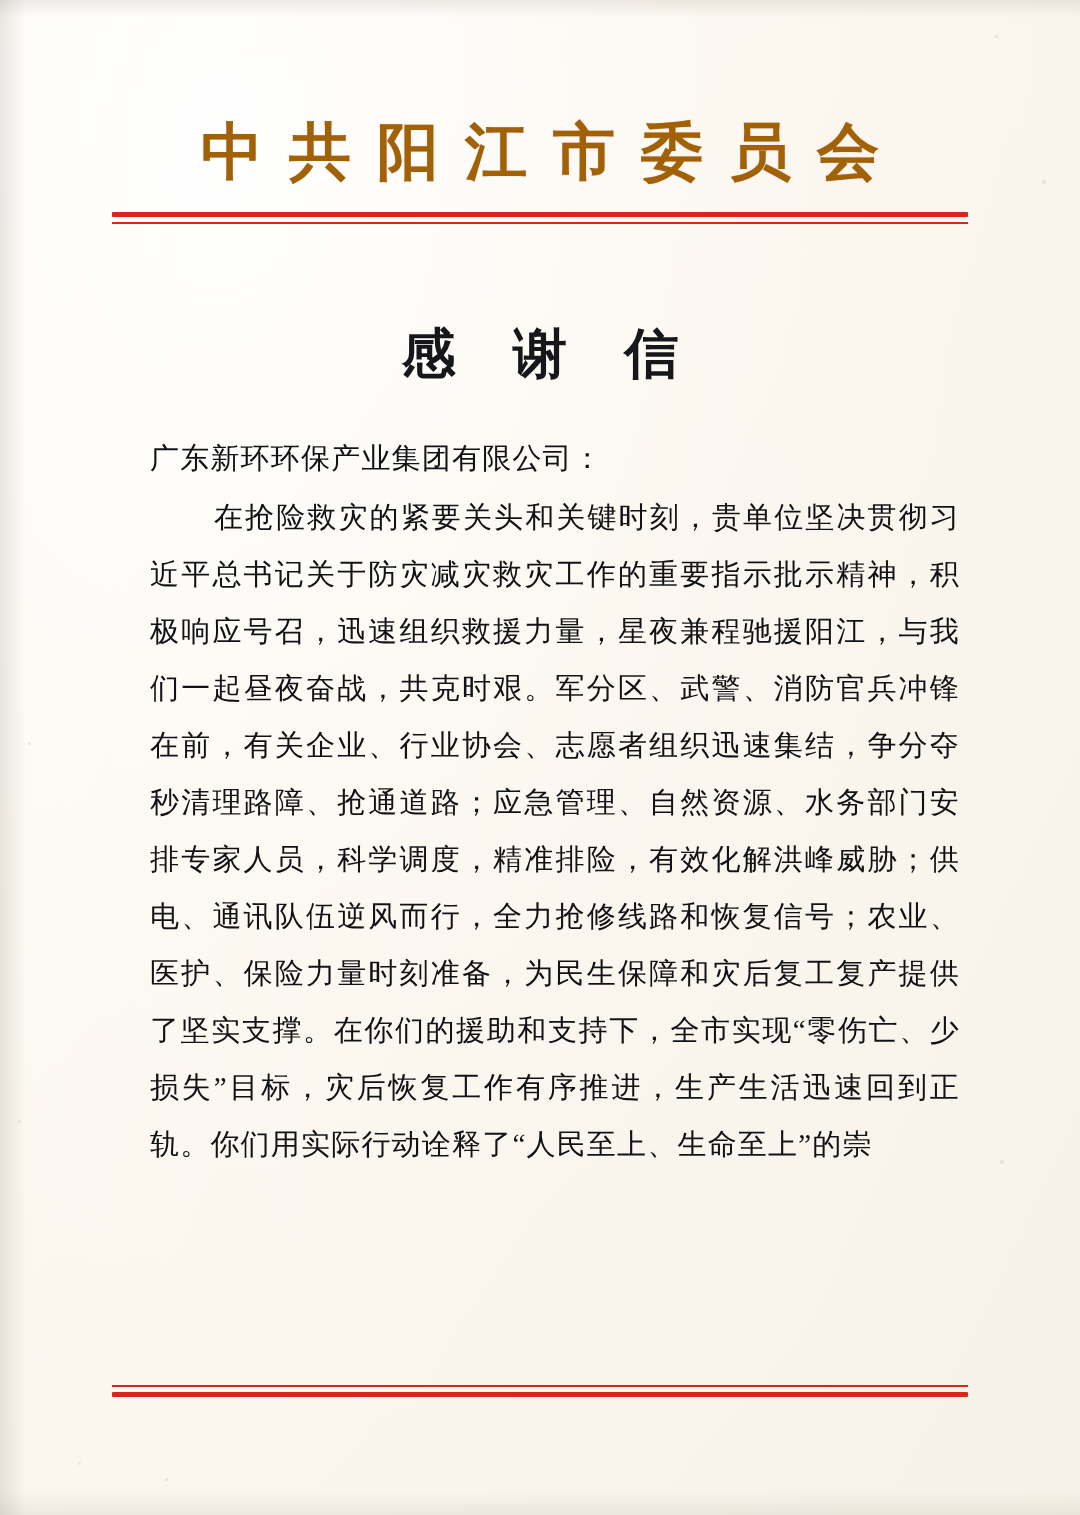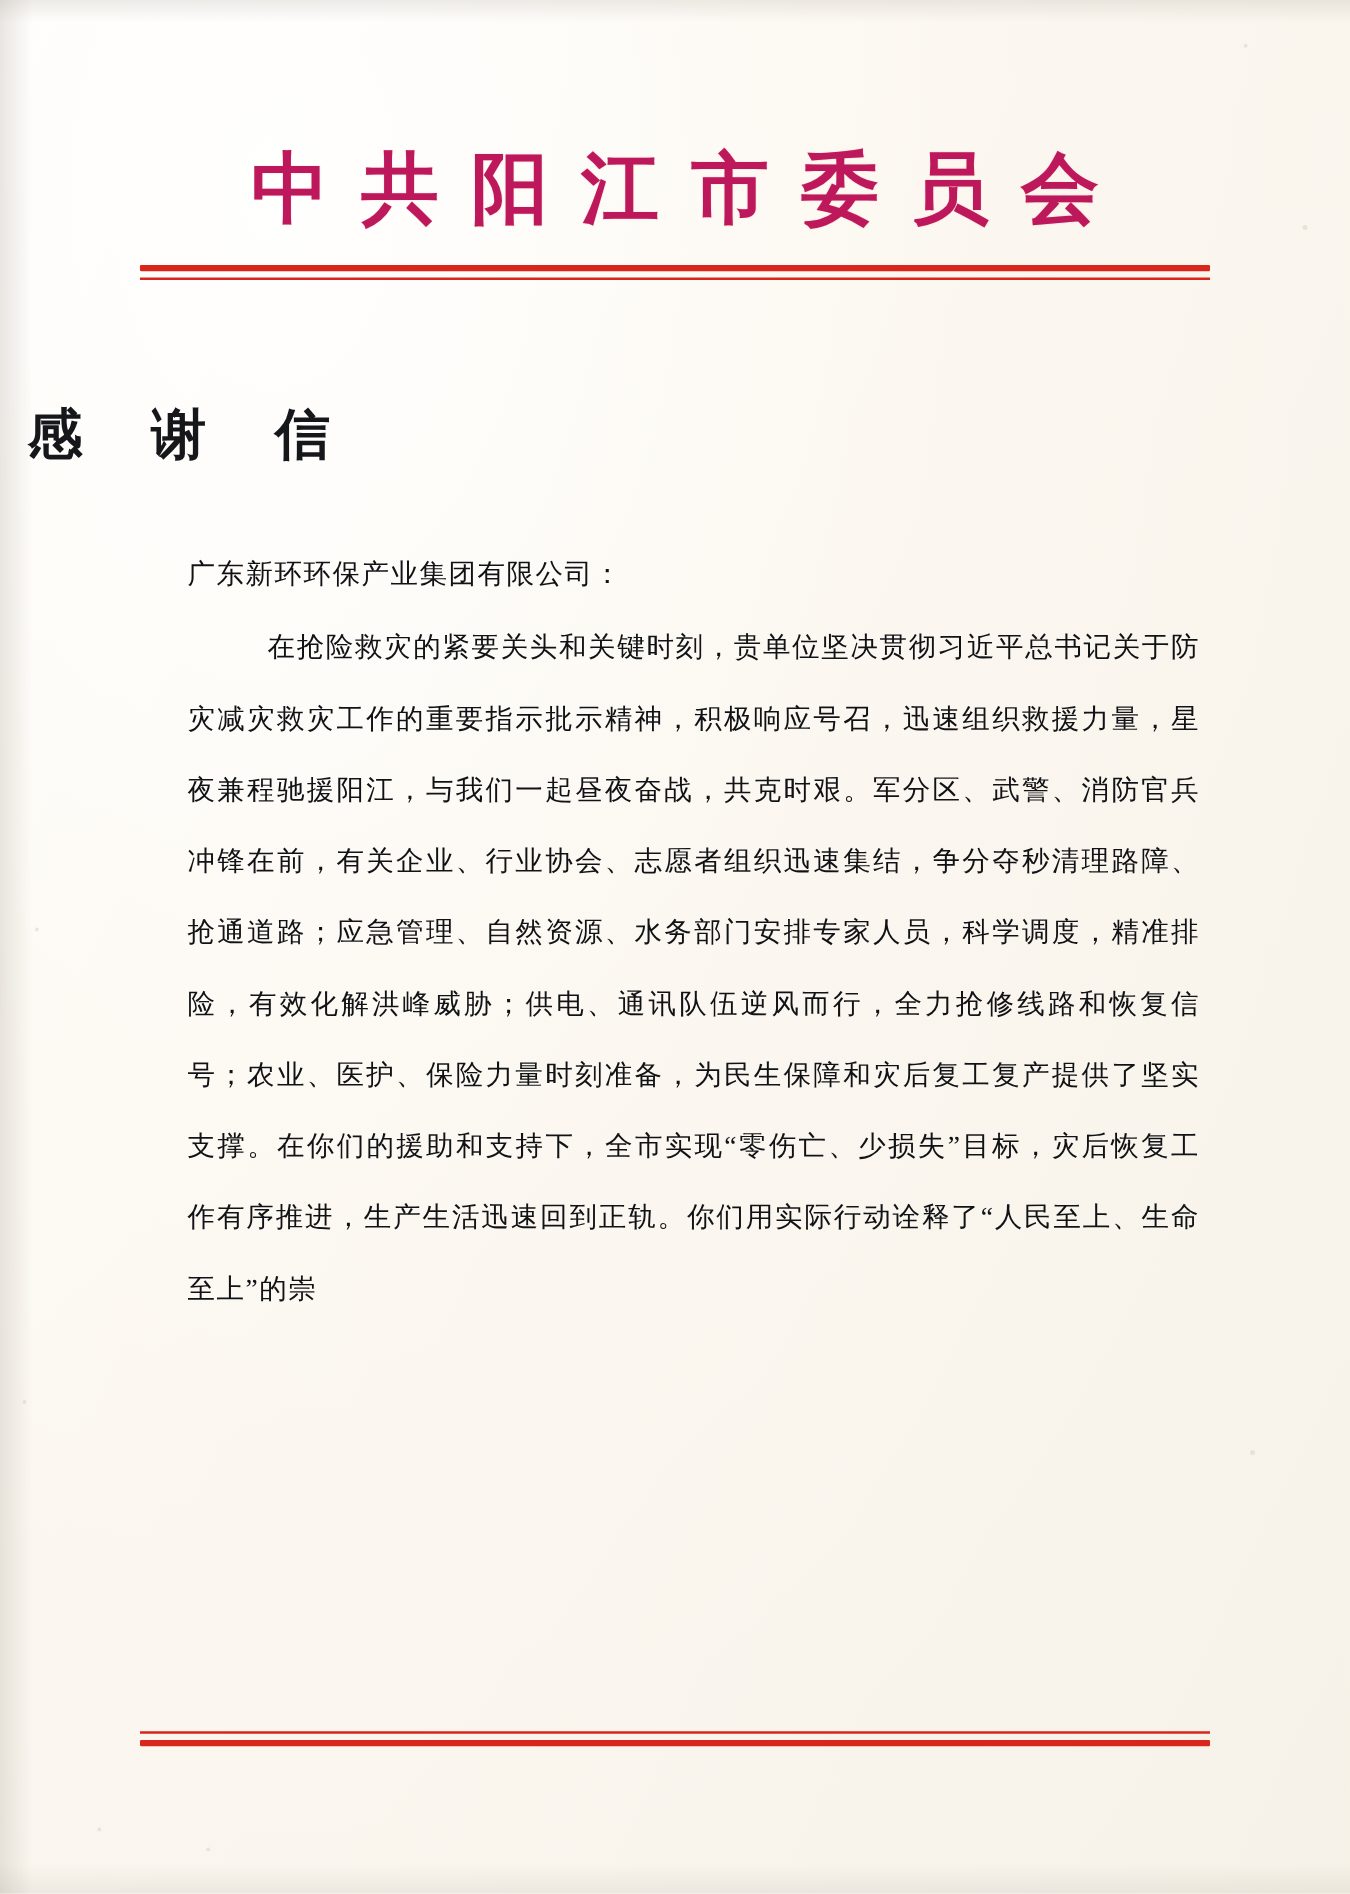--- a/index.html
+++ b/index.html
@@ -41,21 +41,21 @@
     top: 118px;
     left: 0;
     width: 1080px;
     text-align: center;
   }
   .letterhead-title {
     font-family: "Liberation Serif", "DejaVu Serif", serif;
     font-weight: bold;
     font-size: 62px;
     letter-spacing: 26px;
-    color: #be185d;
+    color: #a16207;
     text-indent: 26px;
     line-height: 1.1;
     white-space: nowrap;
     text-shadow: 0 0 1px rgba(216,38,28,0.35);
   }
   .rule-group {
     position: absolute;
     left: 112px;
     width: 856px;
   }
@@ -70,36 +70,37 @@
     background: #d8261c;
     margin-top: 5px;
   }
 
   
   .doc-title {
     position: absolute;
     top: 318px;
     left: 0;
     width: 1080px;
-    font-size: 44px;
+    text-align: center;
+    font-size: 54px;
     font-weight: bold;
     letter-spacing: 22px;
     text-indent: 22px;
     color: #16171a;
     font-family: "Liberation Serif", "DejaVu Serif", serif;
   }
 
   
   .body-block {
     position: absolute;
     top: 430px;
     left: 150px;
     width: 810px;
     color: #111216;
-    font-size: 22px;
+    font-size: 29px;
     line-height: 57px;
     letter-spacing: 1.2px;
     font-family: "Liberation Serif", "DejaVu Serif", serif;
   }
   .salutation {
     margin: 0 0 2px 0;
     text-align: justify;
   }
   .para {
     margin: 0;

